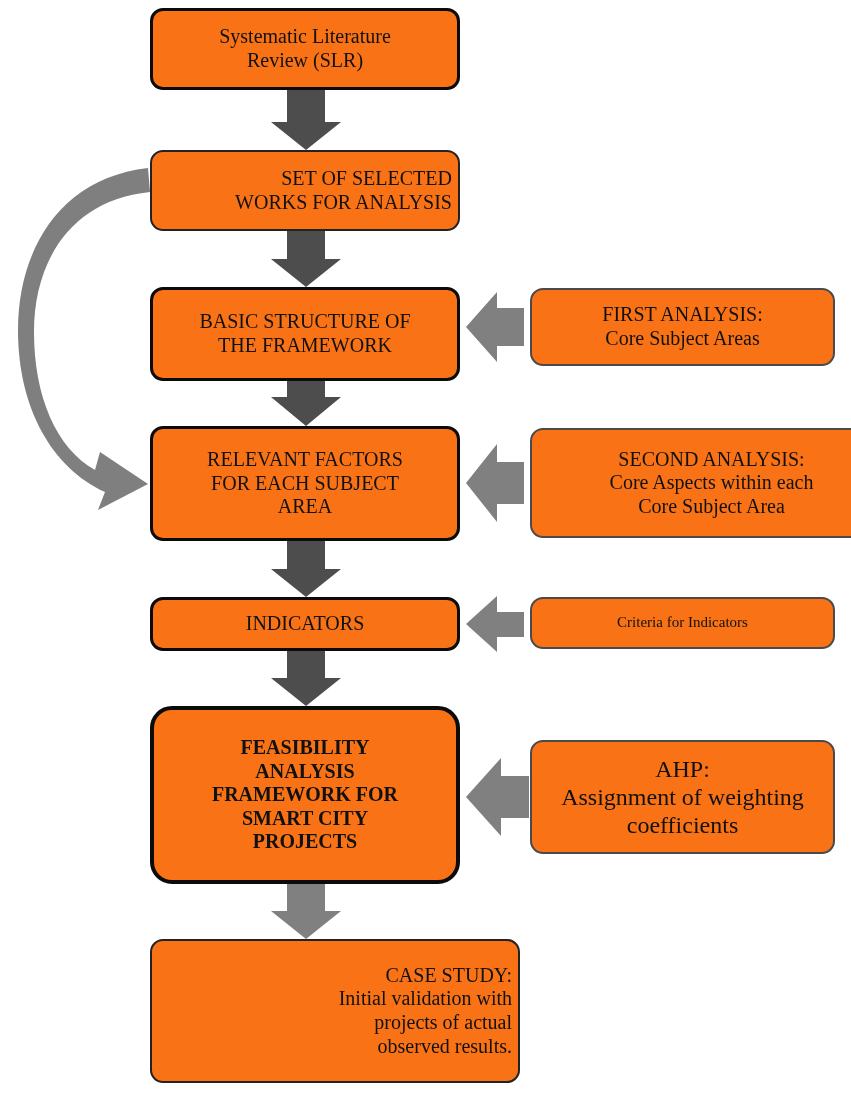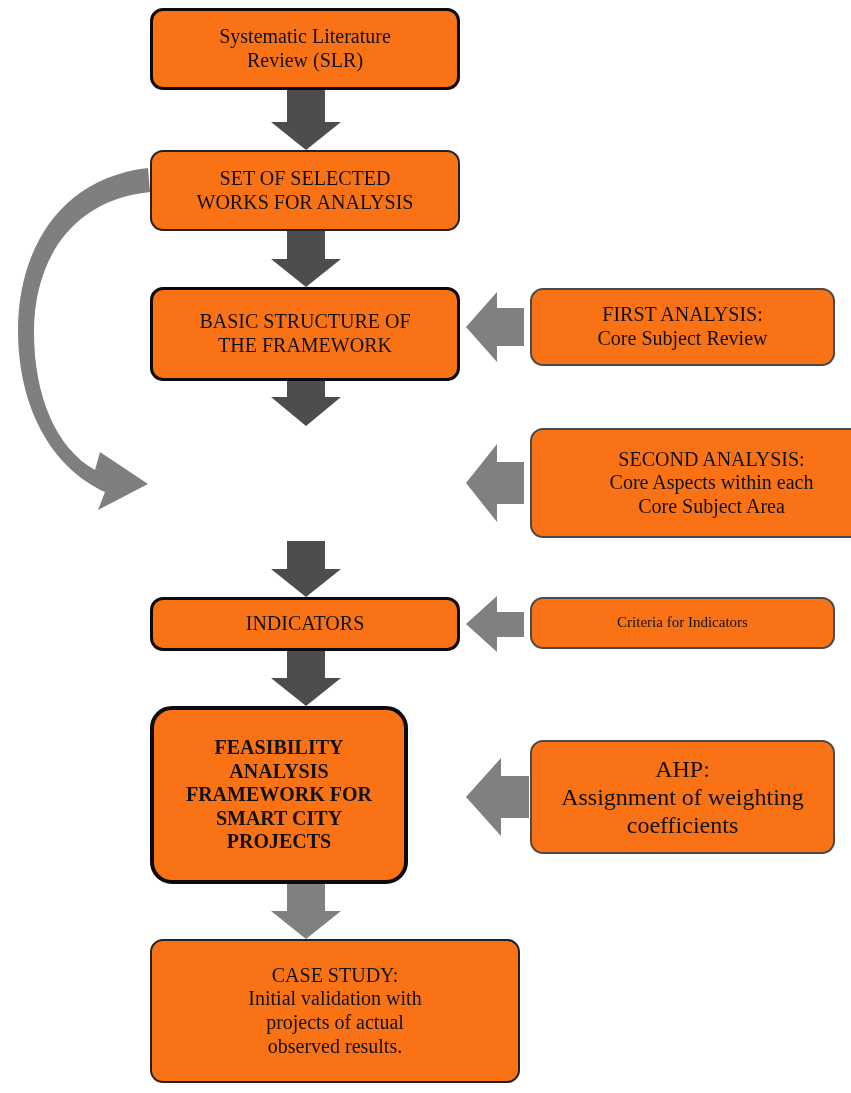--- a/index.html
+++ b/index.html
@@ -45,20 +45,21 @@
     white-space: pre-line;
   }
   
   .main-node {
     border: 3px solid #0b0b0b;
     border-radius: 13px;
   }
   .main-node-thin {
     border: 2px solid #222222;
     border-radius: 13px;
+    text-align: right;
   }
   
   .side-node {
     border: 2px solid #4a4a4a;
     border-radius: 13px;
   }
   .emph-node {
     border: 4px solid #0b0b0b;
     border-radius: 22px;
     font-weight: bold;
@@ -128,43 +129,48 @@
   <div class="node-box main-node-thin txt-serif lh-tight" style="left:150px; top:150px; width:310px; height:81px; font-size:20px;">
     <span class="node-label">SET OF SELECTED
 WORKS FOR ANALYSIS</span>
   </div>
 
   <div class="node-box main-node txt-serif lh-tight" style="left:150px; top:287px; width:310px; height:94px; font-size:20px;">
     <span class="node-label">BASIC STRUCTURE OF
 THE FRAMEWORK</span>
   </div>
 
+  <div class="node-box main-node txt-serif lh-tight" style="left:150px; top:426px; width:310px; height:115px; font-size:20px;">
+    <span class="node-label">RELEVANT FACTORS
+FOR EACH SUBJECT
+AREA</span>
+  </div>
 
   <div class="node-box main-node txt-serif lh-tight" style="left:150px; top:597px; width:310px; height:54px; font-size:20px;">
     <span class="node-label">INDICATORS</span>
   </div>
 
-  <div class="node-box emph-node txt-serif lh-tight" style="left:150px; top:706px; width:258px; height:178px; font-size:20px;">
+  <div class="node-box emph-node txt-serif lh-tight" style="left:150px; top:706px; width:310px; height:178px; font-size:20px;">
     <span class="node-label">FEASIBILITY
 ANALYSIS
 FRAMEWORK FOR
 SMART CITY
 PROJECTS</span>
   </div>
 
   <div class="node-box main-node-thin txt-serif lh-tight" style="left:150px; top:939px; width:370px; height:144px; font-size:20px;">
     <span class="node-label">CASE STUDY:
 Initial validation with
 projects of actual
 observed results.</span>
   </div>
 
   <div class="node-box side-node txt-serif lh-tight" style="left:530px; top:288px; width:305px; height:78px; font-size:20px;">
     <span class="node-label">FIRST ANALYSIS:
-Core Subject Review</span>
+Core Subject Areas</span>
   </div>
 
   <div class="node-box side-node txt-serif lh-tight" style="left:530px; top:428px; width:363px; height:110px; font-size:20px;">
     <span class="node-label">SECOND ANALYSIS:
 Core Aspects within each
 Core Subject Area</span>
   </div>
 
   <div class="node-box side-node txt-serif lh-tight" style="left:530px; top:597px; width:305px; height:52px; font-size:15px;">
     <span class="node-label">Criteria for Indicators</span>

